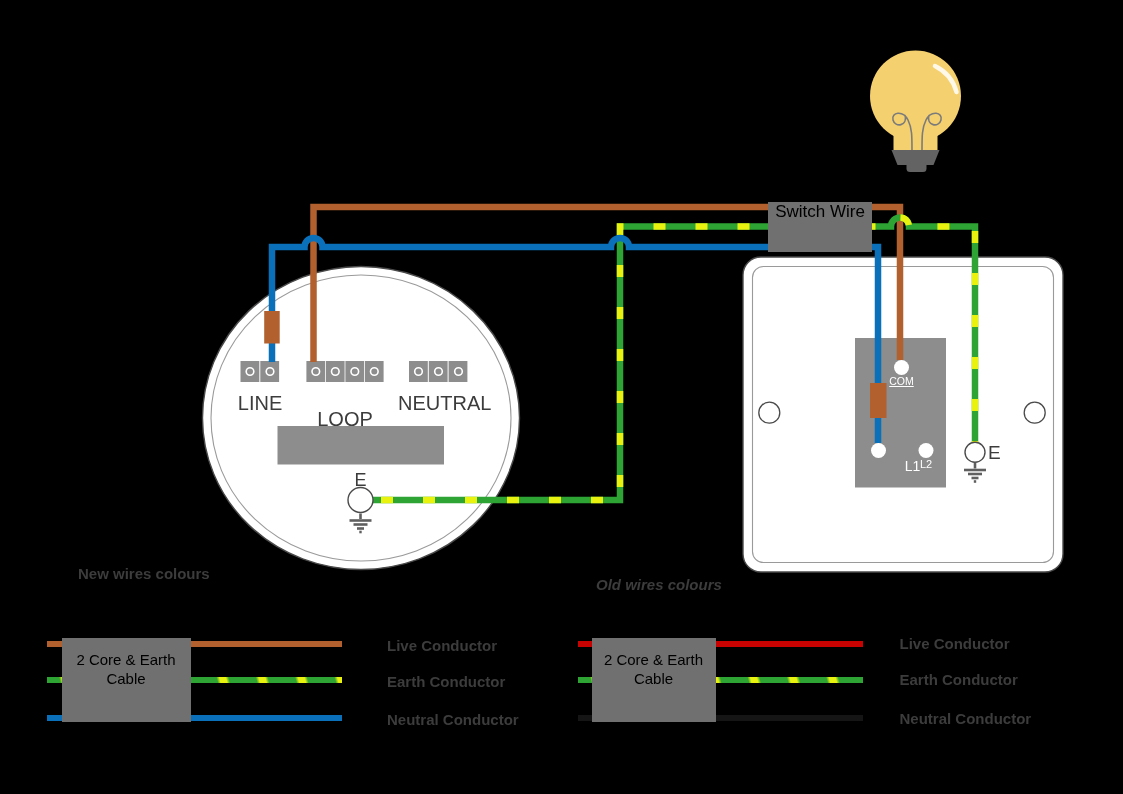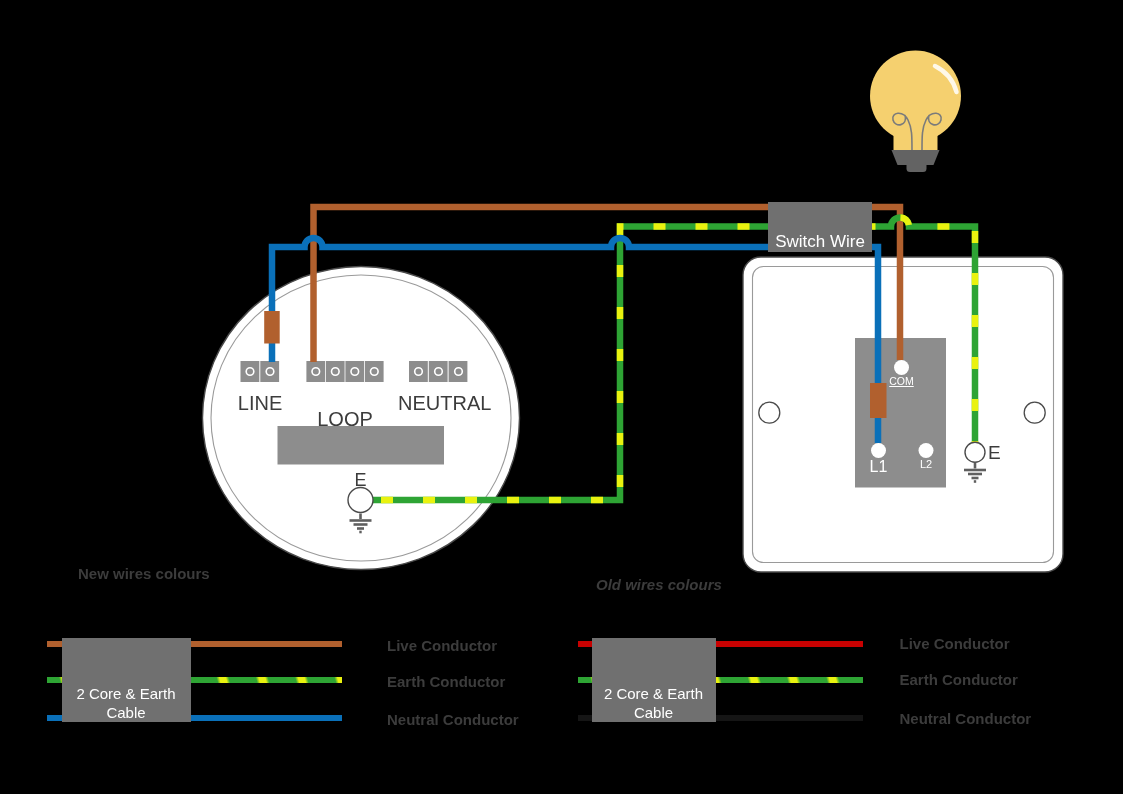--- a/index.html
+++ b/index.html
@@ -30,34 +30,34 @@
   .bulb-highlight{fill:none;stroke:#fff;stroke-width:4.5;stroke-linecap:round;opacity:.85;}
   .bulb-filament{fill:none;stroke:var(--bulb-filament,#7b7b7b);stroke-width:1.6;}
 
   
   .lbl{position:absolute;color:var(--text-dark,#3c3c3c);white-space:nowrap;}
   .lbl.center{text-align:center;}
   .term-lbl{font-size:20px;top:392px;}
   .e-lbl{font-size:18px;}
   .mini-lbl{color:#fff;font-size:10.5px;text-align:center;}
   .box-lbl{
-    position:absolute;background:var(--label-box-gray,#707070);color:#ffffff;
-    display:flex;align-items:flex-end;justify-content:center;text-align:center;
+    position:absolute;background:var(--label-box-gray,#707070);color:#000000;
+    display:flex;align-items:flex-start;justify-content:center;text-align:center;
   }
   .switch-wire-box{left:768px;top:202px;width:104px;height:50px;font-size:17px;}
   .legend-title{font-size:15px;font-weight:bold;}
   .legend-item{font-size:15px;font-weight:bold;}
   .cline{position:absolute;height:6px;}
   .earth-line{
     background:repeating-linear-gradient(75deg,
       var(--wire-earth-green,#2ea434) 0px, var(--wire-earth-green,#2ea434) 13px,
       var(--wire-earth-yellow,#e9f20f) 16px, var(--wire-earth-yellow,#e9f20f) 22px,
       var(--wire-earth-green,#2ea434) 25px, var(--wire-earth-green,#2ea434) 38px);
   }
-  .cable-box{width:129px;height:84px;font-size:15px;line-height:19px;padding:0 8px;box-sizing:border-box;}
+  .cable-box{width:129px;height:84px;font-size:15px;line-height:19px;padding:12px 8px;box-sizing:border-box;}
 </style>
 </head>
 <body>
 
 <div class="stage">
 
   <svg width="1123" height="794" viewBox="0 0 1123 794">
 
     <g>
       <ellipse class="rose-body" cx="361" cy="418" rx="158.5" ry="151.5"></ellipse>
@@ -149,21 +149,21 @@
   <div class="lbl term-lbl center" style="left:230px;width:60px;">LINE</div>
   <div class="lbl term-lbl center" style="left:315px;width:60px;margin-top:16px;">LOOP</div>
   <div class="lbl term-lbl center" style="left:398px;width:80px;">NEUTRAL</div>
   <div class="lbl e-lbl center" style="left:347px;top:470px;width:27px;">E</div>
 
   <div class="box-lbl switch-wire-box">
     <span>Switch Wire</span>
   </div>
 
   <div class="lbl mini-lbl" style="left:886px;top:374.5px;width:31px;text-decoration:underline;">COM</div>
-  <div class="lbl mini-lbl" style="left:866px;top:458px;width:25px;font-size:16px;">L1</div>
+  <div class="lbl mini-lbl" style="left:900px;top:458px;width:25px;font-size:14px;">L1</div>
   <div class="lbl mini-lbl" style="left:913.5px;top:458px;width:25px;font-size:11px;text-align:center;">L2</div>
   <div class="lbl e-lbl" style="left:988px;top:442px;font-size:19px;">E</div>
 
   <div>
     <div class="lbl legend-title" style="left:78px;top:565px;">New wires colours</div>
     <div class="cline" style="left:46.5px;top:641px;width:295px;background:var(--wire-live-new,#b1602e);"></div>
     <div class="cline earth-line" style="left:46.5px;top:677px;width:295px;"></div>
     <div class="cline" style="left:46.5px;top:715px;width:295px;background:var(--wire-neutral-new,#0a70b9);"></div>
     <div class="box-lbl cable-box" style="left:61.5px;top:637.5px;">
       <span>2 Core &amp; Earth Cable</span>

